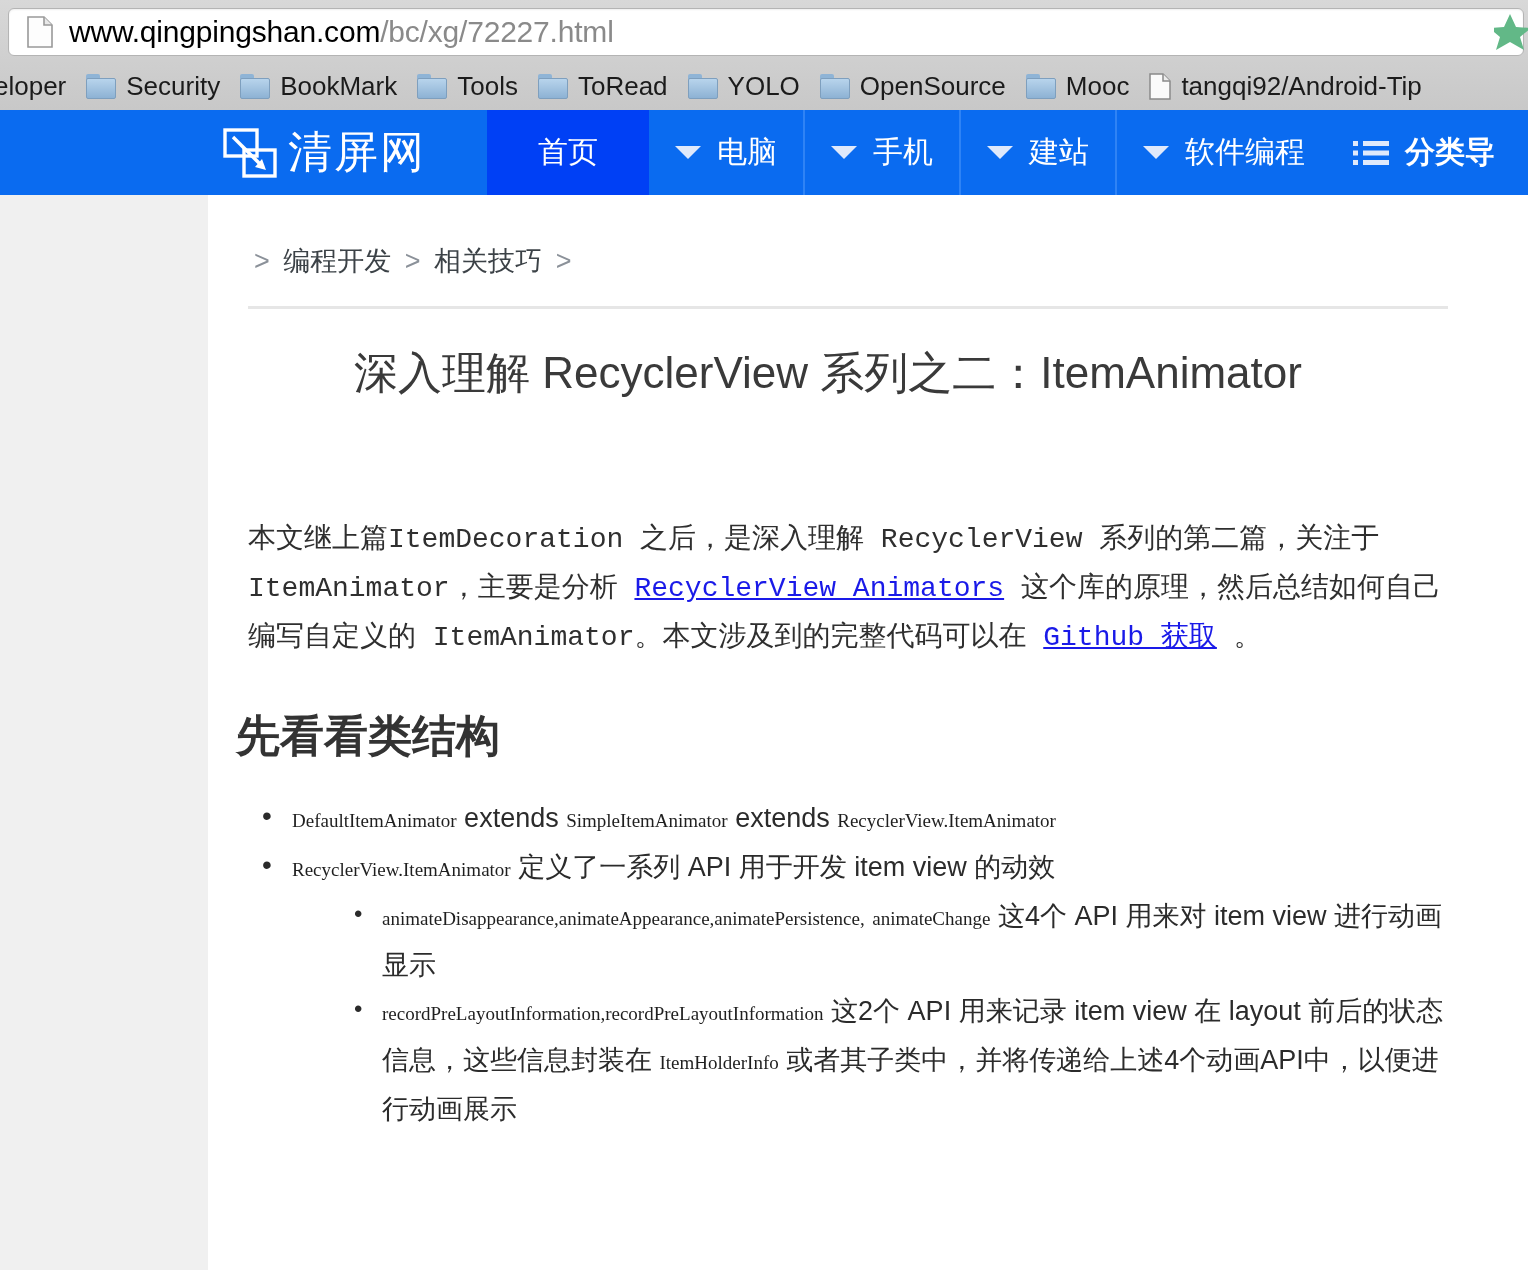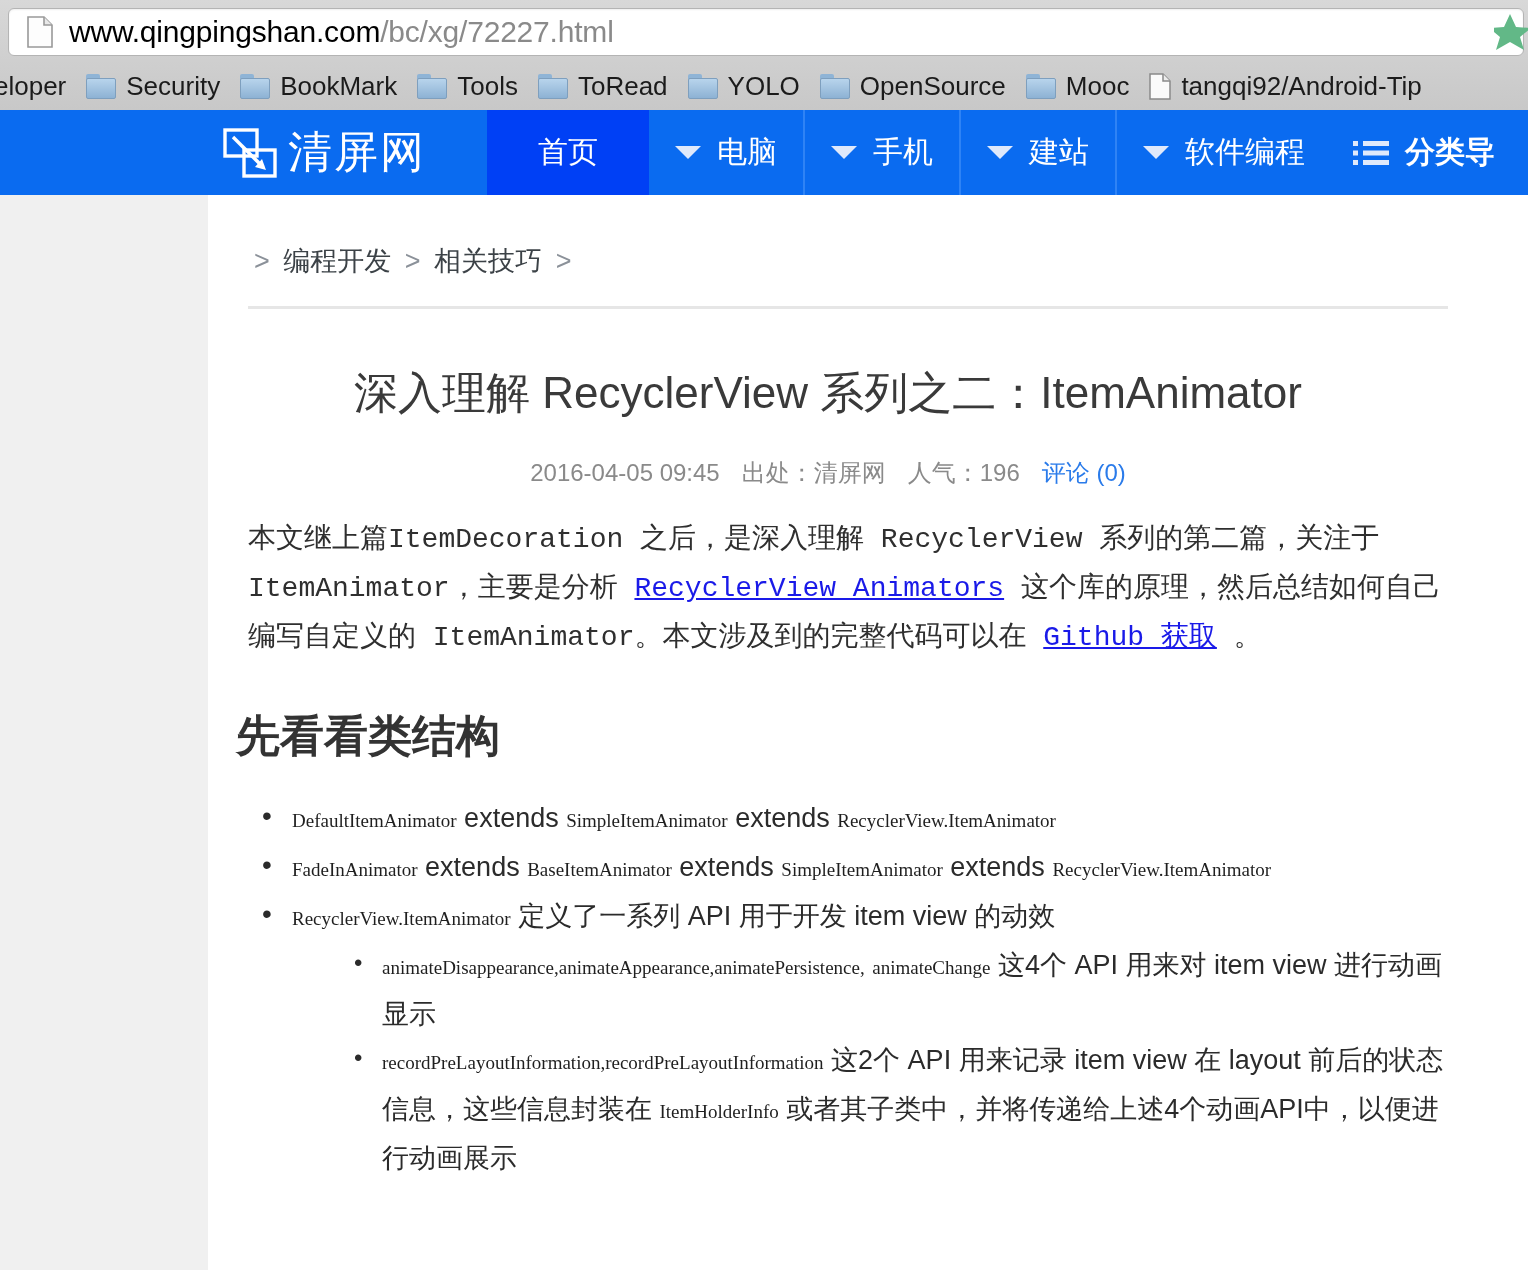--- a/index.html
+++ b/index.html
@@ -144,21 +144,21 @@
   }
   #breadcrumb .sep { color: #8b9199; margin: 0 6px; }
   #breadcrumb .crumb { color: #3c4247; }
 
   #hr-1 {
     position: absolute; left: 40px; top: 111px; width: 1200px; height: 3px;
     background: #e6e6e6;
   }
 
   #article-title {
-    position: absolute; left: 0; top: 169px; width: 1240px;
+    position: absolute; left: 0; top: 149px; width: 1240px;
     text-align: center;
     font-size: 44px; color: #3a3a3a; font-weight: 400;
     font-family: "Liberation Sans", sans-serif;
     white-space: nowrap;
   }
 
   #article-meta {
     position: absolute; left: 0; top: 262px; width: 1240px;
     text-align: center;
     font-size: 24px; color: #8a8a8a;
@@ -356,32 +356,28 @@
       <span class="crumb">编程开发</span>
       <span class="sep">&gt;</span>
       <span class="crumb">相关技巧</span>
       <span class="sep">&gt;</span>
     </div>
 
     <div id="hr-1"></div>
 
     <h1 id="article-title">深入理解 RecyclerView 系列之二：ItemAnimator</h1>
 
-    <div id="article-meta">
-      <span>2016-04-05 09:45</span><span class="gap"></span><span>出处：</span><span>清屏网</span><span class="gap"></span><span>人气：</span><span>196</span><span class="gap"></span><span class="comments"><span>评论</span> <span>(0)</span></span>
-    </div>
 
     <p id="intro"><span>本文继上篇ItemDecoration 之后，是深入理解 RecyclerView 系列的第二篇，关注于 ItemAnimator，主要是分析 </span><a href="#">RecyclerView Animators</a><span> 这个库的原理，然后总结如何自己编写自定义的 ItemAnimator。本文涉及到的完整代码可以在 </span><a href="#">Github 获取</a><span> 。</span></p>
 
     <h2 id="section-heading">先看看类结构</h2>
 
     <div id="bullet-list">
       <ul class="lvl1">
           <li><span class="mono">DefaultItemAnimator</span><span class="txt"> extends </span><span class="mono">SimpleItemAnimator</span><span class="txt"> extends </span><span class="mono">RecyclerView.ItemAnimator</span></li>
-          <li><span class="mono">FadeInAnimator</span><span class="txt"> extends </span><span class="mono">BaseItemAnimator</span><span class="txt"> extends </span><span class="mono">SimpleItemAnimator</span><span class="txt"> extends </span><span class="mono">RecyclerView.ItemAnimator</span></li>
           <li><span class="mono">RecyclerView.ItemAnimator</span><span class="txt"> 定义了一系列 API 用于开发 item view 的动效</span><ul class="lvl2">
               <li><span class="mono">animateDisappearance</span><span class="mono">,</span><span class="mono">animateAppearance</span><span class="mono">,</span><span class="mono">animatePersistence</span><span class="mono">,</span><span class="txt"> </span><span class="mono">animateChange</span><span class="txt"> 这4个 API 用来对 item view 进行动画显示</span></li>
               <li><span class="mono">recordPreLayoutInformation</span><span class="mono">,</span><span class="mono">recordPreLayoutInformation</span><span class="txt"> 这2个 API 用来记录 item view 在 layout 前后的状态信息，这些信息封装在 </span><span class="mono">ItemHolderInfo</span><span class="txt"> 或者其子类中，并将传递给上述4个动画API中，以便进行动画展示</span></li>
             </ul></li>
         </ul>
     </div>
 
   </div>
 </div>
 

